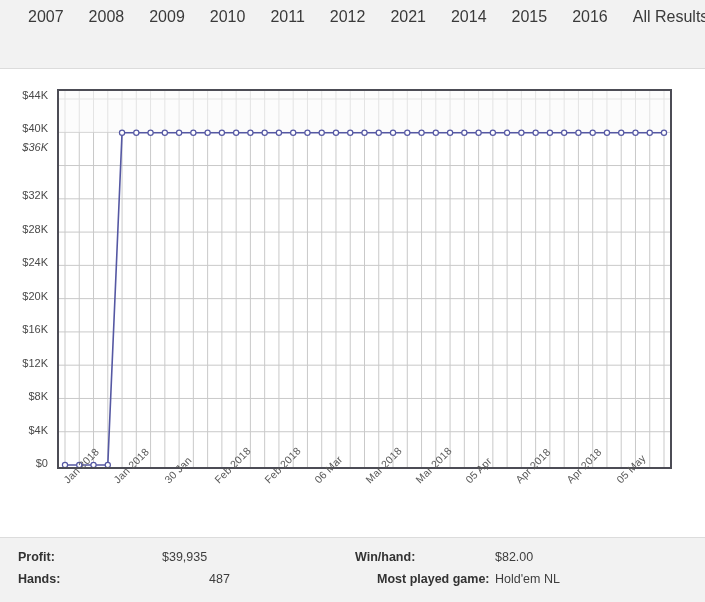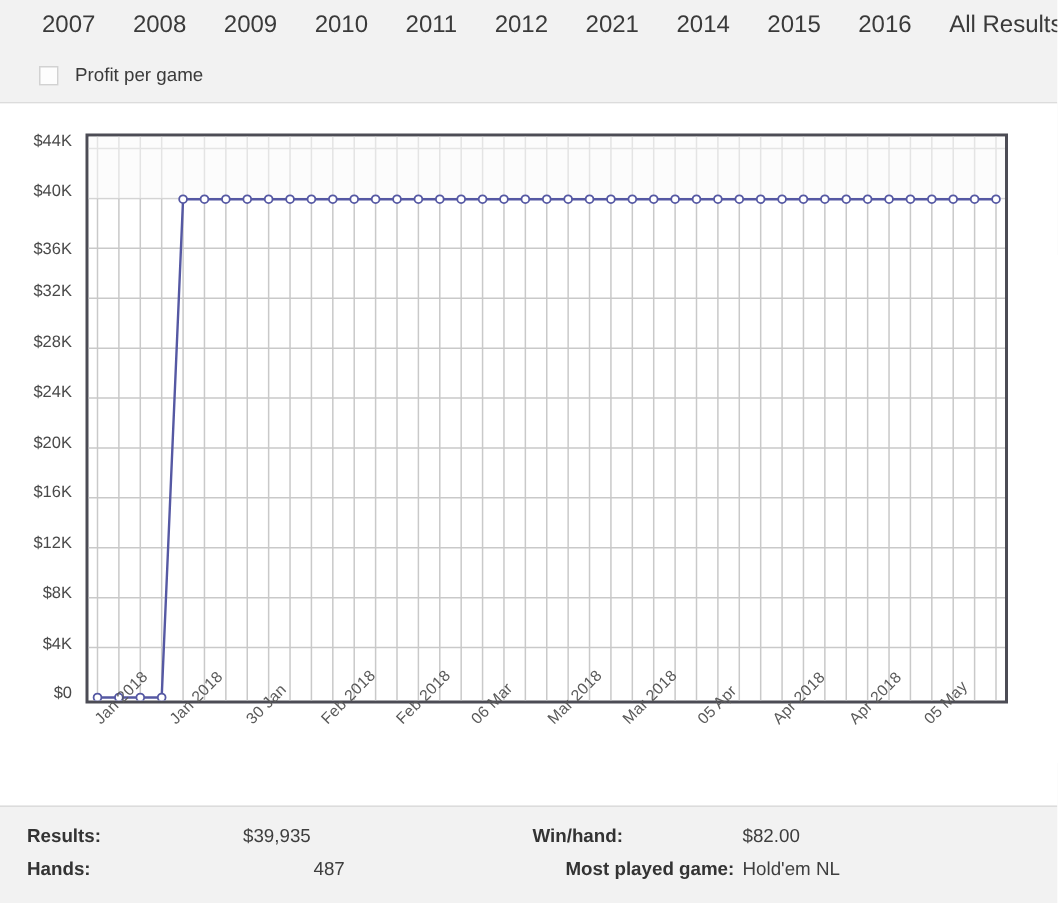--- a/index.html
+++ b/index.html
@@ -184,39 +184,35 @@
       <div class="tab">2010</div>
       <div class="tab">2011</div>
       <div class="tab">2012</div>
       <div class="tab">2021</div>
       <div class="tab">2014</div>
       <div class="tab">2015</div>
       <div class="tab">2016</div>
       <div class="tab">All Results</div>
     </div>
 
-  <div class="optionrow">
-    <span class="cbox"></span>
-    <span class="cbox-label">Profit per game</span>
-  </div>
 
   <div class="toprule"></div>
 
   <div class="chartpanel">
     <div class="ylabels">
         <div class="ylab" style="top: 374px;">$0</div>
         <div class="ylab" style="top: 340.545px;">$4K</div>
         <div class="ylab" style="top: 307.091px;">$8K</div>
         <div class="ylab" style="top: 273.636px;">$12K</div>
         <div class="ylab" style="top: 240.182px;">$16K</div>
         <div class="ylab" style="top: 206.727px;">$20K</div>
         <div class="ylab" style="top: 173.273px;">$24K</div>
         <div class="ylab" style="top: 139.818px;">$28K</div>
         <div class="ylab" style="top: 106.364px;">$32K</div>
-        <div class="ylab" style="top: 78px;">$36K</div>
+        <div class="ylab" style="top: 58px; font-style: italic;">$36K</div>
         <div class="ylab" style="top: 39.4545px;">$40K</div>
         <div class="ylab" style="top: 6px;">$44K</div>
       </div>
     <div class="plotbox">
       <svg class="grid-svg" id="plot-svg" viewBox="0 0 611 376" preserveAspectRatio="none">
           <line x1="0" y1="340.72727272727275" x2="611" y2="340.72727272727275" stroke="#c9c9c9" stroke-width="1" vector-effect="non-scaling-stroke"></line>
           <line x1="0" y1="307.45454545454544" x2="611" y2="307.45454545454544" stroke="#c9c9c9" stroke-width="1" vector-effect="non-scaling-stroke"></line>
           <line x1="0" y1="274.1818181818182" x2="611" y2="274.1818181818182" stroke="#c9c9c9" stroke-width="1" vector-effect="non-scaling-stroke"></line>
           <line x1="0" y1="240.9090909090909" x2="611" y2="240.9090909090909" stroke="#c9c9c9" stroke-width="1" vector-effect="non-scaling-stroke"></line>
           <line x1="0" y1="207.63636363636365" x2="611" y2="207.63636363636365" stroke="#c9c9c9" stroke-width="1" vector-effect="non-scaling-stroke"></line>
@@ -328,21 +324,21 @@
         <div class="xlab" style="left: 406px;">05 Apr</div>
         <div class="xlab" style="left: 456.25px;">Apr 2018</div>
         <div class="xlab" style="left: 506.5px;">Apr 2018</div>
         <div class="xlab" style="left: 556.75px;">05 May</div>
       </div>
   </div>
 
   <div class="footrule"></div>
 
   <div class="footer">
-      <div class="statcell statkey" style="left: 18px; top: 12px;">Results:</div>
+      <div class="statcell statkey" style="left: 18px; top: 12px;">Profit:</div>
       <div class="statcell statval" style="left: 162px; top: 12px;">$39,935</div>
       <div class="statcell statkey" style="left: 355px; top: 12px;">Win/hand:</div>
       <div class="statcell statval" style="left: 495px; top: 12px;">$82.00</div>
       <div class="statcell statkey" style="left: 18px; top: 34px;">Hands:</div>
       <div class="statcell statval" style="left: 162px; top: 34px; margin-left: 47px;">487</div>
       <div class="statcell statkey" style="left: 337px; top: 34px; margin-left: 40px;">Most played game:</div>
       <div class="statcell statval" style="left: 495px; top: 34px;">Hold'em NL</div>
     </div>
 
 </div>

